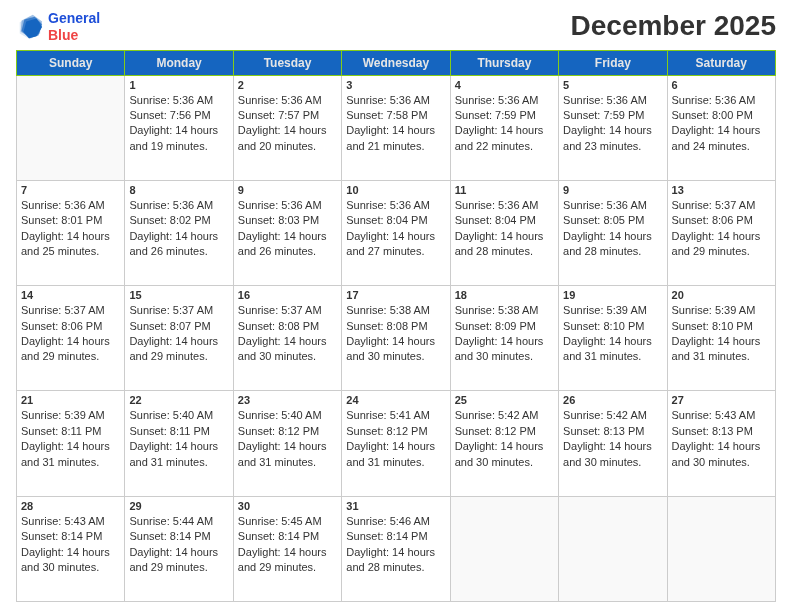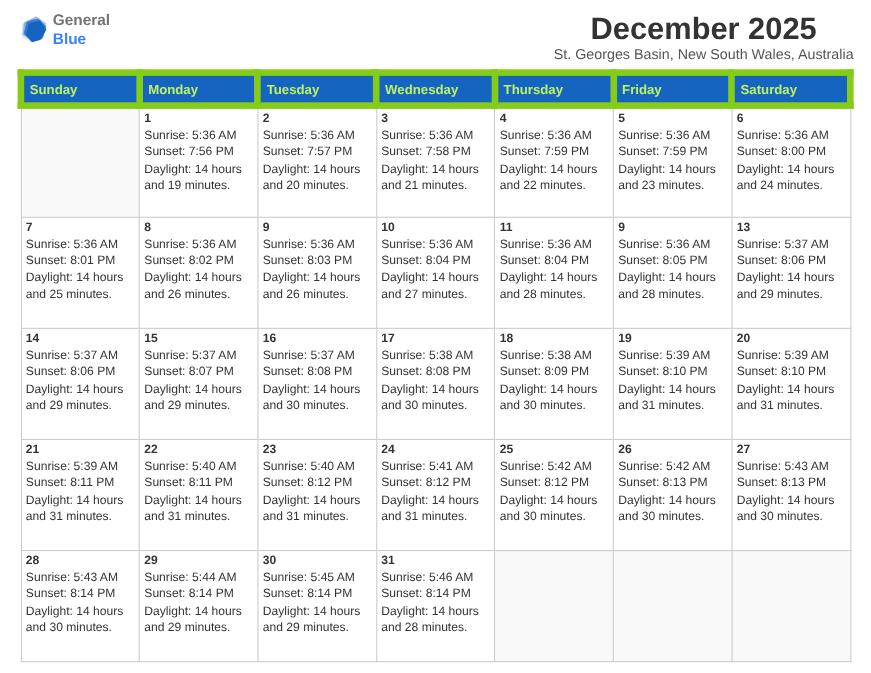--- a/index.html
+++ b/index.html
@@ -26,22 +26,22 @@
     .logo {
       display: flex;
       align-items: center;
       gap: 4px;
     }
     .logo-text {
       font-size: 14px;
       font-weight: bold;
       line-height: 1.2;
     }
-    .logo-general { color: #737373; }
-    .logo-blue { color: #3b82f6; }
+    .logo-general { color: #1d4ed8; }
+    .logo-blue { color: #ef4444; }
     .logo-icon {
       width: 28px;
       height: 28px;
     }
     .title-block {
       text-align: center;
     }
     .month-title {
       font-size: 28px;
       font-weight: bold;
@@ -53,26 +53,26 @@
     }
     .calendar {
       flex: 1;
       border: 1px solid #ccc;
       border-collapse: collapse;
       width: 100%;
       table-layout: fixed;
     }
     .calendar th {
       background: #1565C0;
-      color: #bef264;
+      color: #e5e5e5;
       font-size: 12px;
       font-weight: bold;
-      text-align: left;
+      text-align: center;
       padding: 5px 5px;
-      border: 6px solid #84cc16;
+      border: 1px solid #84cc16;
     }
     .calendar td {
       border: 1px solid #ccc;
       vertical-align: top;
       padding: 3px 4px;
       font-size: 9.5px;
       color: #333;
       height: 88px;
     }
     .day-num {
@@ -103,21 +103,20 @@
         <polygon points="20,4 28,12 24,24 14,27 6,19 9,7" fill="#1565C0" opacity="0.7"></polygon>
         <polygon points="22,6 28,15 22,25 14,27 8,20 11,9" fill="#1565C0"></polygon>
       </svg>
       <div class="logo-text">
         <div class="logo-general">General</div>
         <div class="logo-blue">Blue</div>
       </div>
     </div>
     <div class="title-block">
       <div class="month-title">December 2025</div>
-      <div class="subtitle">St. Georges Basin, New South Wales, Australia</div>
     </div>
   </div>
 
   <table class="calendar">
     <thead>
       <tr>
       <th>Sunday</th>
           <th>Monday</th>
           <th>Tuesday</th>
           <th>Wednesday</th>

